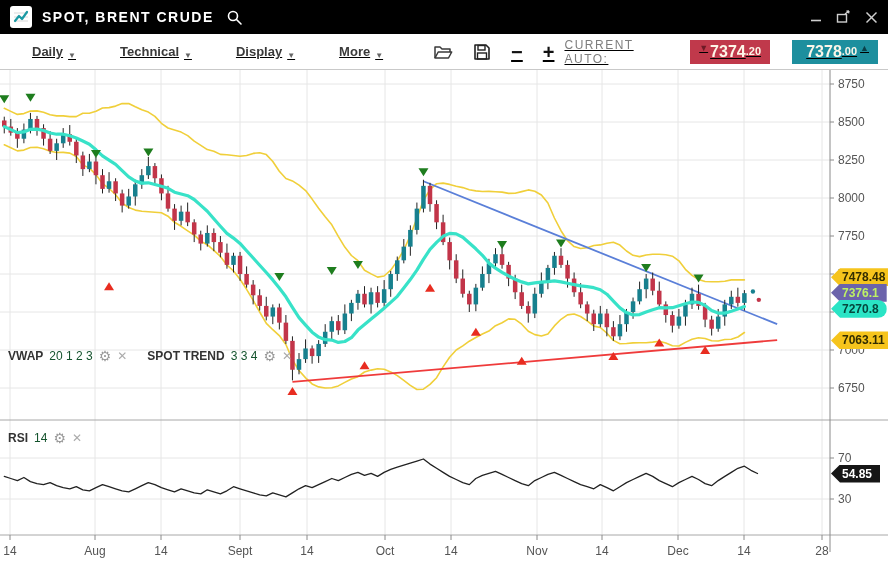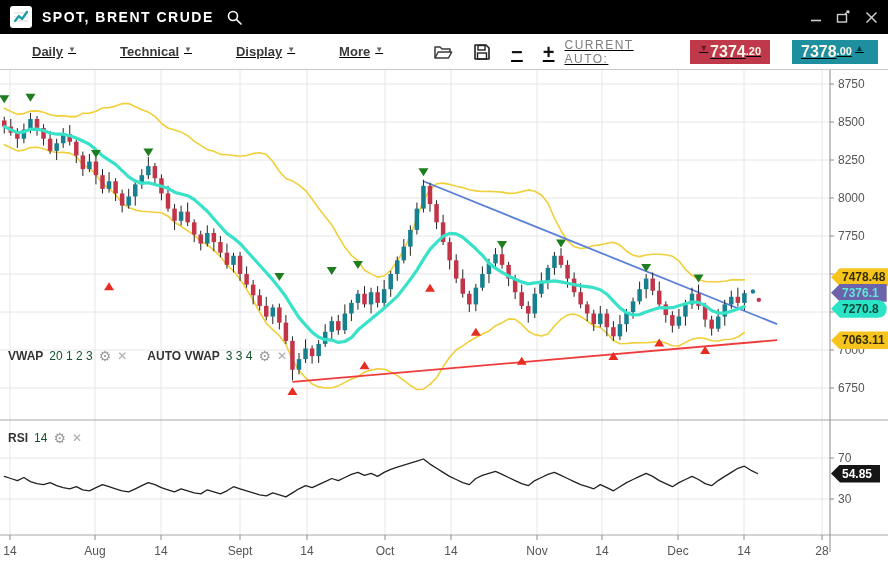--- a/index.html
+++ b/index.html
@@ -10,34 +10,34 @@
   
   .titlebar{position:relative;height:34px;background:#000;display:flex;align-items:center;padding:0 10px;}
   .logo{width:22px;height:22px;background:#fff;border-radius:3px;display:flex;align-items:center;justify-content:center;margin-right:10px;}
   .title{color:#fff;font-size:14px;font-weight:bold;letter-spacing:1.5px;}
   .search{margin-left:12px;display:flex;align-items:center;cursor:pointer;}
   .wincontrols{margin-left:auto;display:flex;align-items:center;gap:14px;}
   .wincontrols span{display:flex;align-items:center;cursor:pointer;}
 
   
   .toolbar{position:relative;height:36px;background:#fff;border-bottom:1px solid #c9c9c9;display:flex;align-items:center;padding:0 10px;}
-  .menu{display:flex;align-items:flex-start;gap:5px;margin-right:22px;cursor:pointer;padding-left:22px;}
+  .menu{display:flex;align-items:flex-end;gap:5px;margin-right:22px;cursor:pointer;padding-left:22px;}
   .menu .mlabel{font-size:13px;font-weight:bold;color:#3a3a3a;}
   .menu .caret{font-size:8px;color:#666;transform:translateY(1px);}
   .tbtn{display:flex;align-items:center;justify-content:center;margin:0 10px;cursor:pointer;}
   .glyphbtn{font-size:20px;font-weight:bold;color:#111;line-height:1;margin:0 10px;cursor:pointer;}
   .price-cluster{margin-left:auto;display:flex;align-items:center;gap:22px;}
   .cp-label{font-size:12px;letter-spacing:1.5px;color:#7d7d7d;}
   .pricebadge{height:24px;display:inline-flex;align-items:flex-start;padding:2px 9px 0 9px;color:#fdf6e9;font-weight:bold;}
   .pricebadge .big{font-size:16px;line-height:20px;}
   .pricebadge .small{font-size:11px;line-height:18px;}
   .pricebadge .arr{font-size:9px;line-height:12px;}
   .badge-bid{background:#c0394b;}
   .badge-bid .arr{color:#6e1a26;margin-right:2px;}
-  .badge-ask{background:#1d8f9e;min-width:86px;}
+  .badge-ask{background:#1d8f9e;min-width:86px;justify-content:flex-end;}
   .badge-ask .arr{color:#0a4049;margin-left:3px;}
 
   
   .chart-area{position:relative;width:704px;height:495px;background:#fff;}
   #chart-svg{position:absolute;left:0;top:0;}
   #chart-svg text{font-family:"Liberation Sans","DejaVu Sans",sans-serif;}
   #overlay{position:absolute;left:0;top:0;width:888px;height:495px;pointer-events:none;}
   .pbadge{position:absolute;left:831px;height:18px;line-height:18px;padding:0 8px 0 11px;font-size:12px;font-weight:bold;white-space:nowrap;clip-path:polygon(0 50%,9px 0,100% 0,100% 100%,9px 100%);}
   .legend{position:absolute;display:flex;align-items:flex-end;gap:6px;font-size:12px;color:#444;}
   .legend .lname{font-weight:bold;color:#333;}
@@ -485,37 +485,37 @@
       </svg>
 
     <div class="legend legend-main">
       <span class="lgroup">
         <span class="lname">VWAP</span>
         <span class="lparams">20 1 2 3</span>
         <span class="gear">⚙</span>
         <span class="remove">✕</span>
       </span>
       <span class="lgroup">
-        <span class="lname">AUTO VWAP</span>
+        <span class="lname">SPOT TREND</span>
         <span class="lparams">3 3 4</span>
         <span class="gear">⚙</span>
         <span class="remove">✕</span>
       </span>
     </div>
 
     <div class="legend legend-rsi">
       <span class="lgroup">
         <span class="lname">RSI</span>
         <span class="lparams">14</span>
         <span class="gear">⚙</span>
         <span class="remove">✕</span>
       </span>
     </div>
 
     <div id="overlay">
         <div class="pbadge" style="top: 198.271px; background: rgb(246, 196, 28); color: rgb(51, 45, 0);">7478.48</div>
-        <div class="pbadge" style="top: 213.833px; background: rgb(107, 99, 171); color: #5eead4;">7376.1</div>
+        <div class="pbadge" style="top: 213.833px; background: rgb(107, 99, 171); color: #bef264;">7376.1</div>
         <div class="pbadge" style="top: 229.838px; background: rgb(42, 228, 197); color: rgb(5, 71, 61); border-radius: 9px;">7270.8</div>
         <div class="pbadge" style="top: 261.407px; background: rgb(246, 196, 28); color: rgb(51, 45, 0);">7063.11</div>
         <div class="pbadge" style="top: 394.529px; background: rgb(22, 22, 22); color: rgb(255, 255, 255);">54.85</div>
       </div>
   </div>
 </div>
 
 </body></html>

